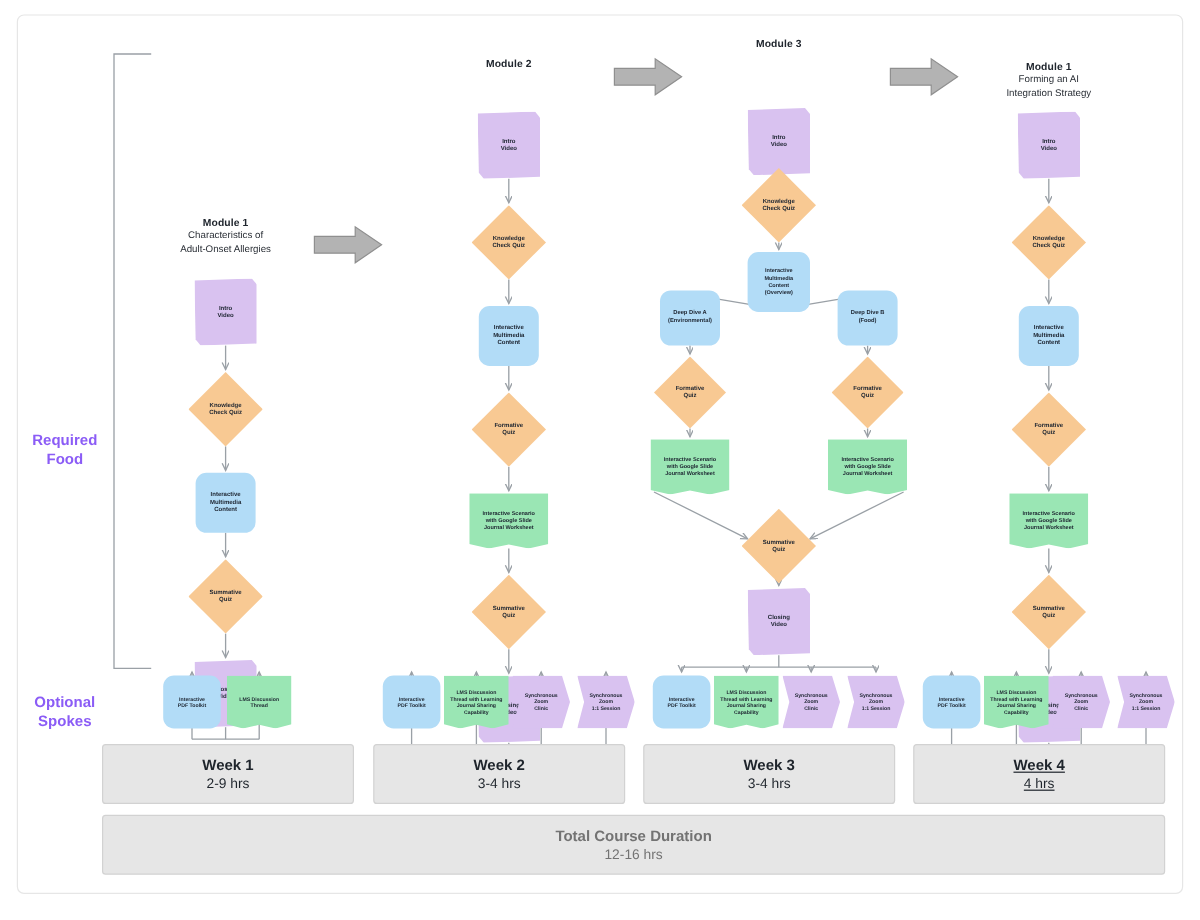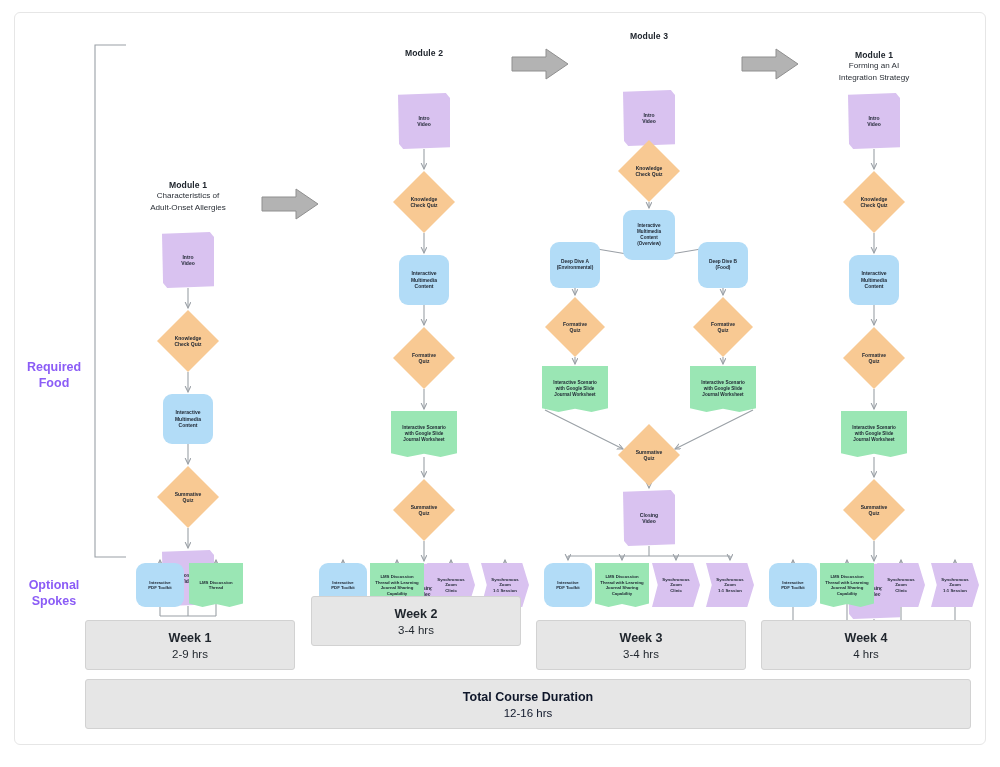--- a/index.html
+++ b/index.html
@@ -22,21 +22,21 @@
   .sh-chev{background:#d9c2f0;}
   .modhead{position:absolute;text-align:center;color:#20262e;}
   .modhead .t{font-weight:700;font-size:8.6px;letter-spacing:.1px;}
   .modhead .s{font-weight:400;font-size:8.1px;line-height:1.45;color:#2a2f36;}
   .sidelab{position:absolute;font-weight:700;font-size:12.5px;color:#8b5cf6;text-align:center;line-height:1.25;}
   .weekbar{position:absolute;background:#e6e6e6;border:1px solid #d2d2d2;border-radius:3px;
     display:flex;flex-direction:column;align-items:center;justify-content:center;color:#1f252c;}
   .weekbar .w1{font-weight:700;font-size:12.5px;}
   .weekbar .w2{font-weight:400;font-size:11.5px;margin-top:3px;}
   .totalbar{position:absolute;background:#e6e6e6;border:1px solid #d2d2d2;border-radius:3px;
-    display:flex;flex-direction:column;align-items:center;justify-content:center;color:#0f172a;}
+    display:flex;flex-direction:column;align-items:center;justify-content:center;color:#737373;}
   .totalbar .t1{font-weight:700;font-size:12.5px;}
   .totalbar .t2{font-weight:400;font-size:11.5px;margin-top:3px;}
   svg.lay{position:absolute;left:0;top:0;width:1000px;height:767px;pointer-events:none;}
 </style>
 </head>
 <body>
 
 <div id="canvas">
   <div id="frame"></div>
 
@@ -266,29 +266,29 @@
         <div>Food</div>
       </div>
       <div class="sidelab" style="left: 18px; top: 578px; width: 72px;">
         <div>Optional</div>
         <div>Spokes</div>
       </div>
       <div class="weekbar" style="left: 85px; top: 620px; width: 208px; height: 48px;">
         <div class="w1">Week 1</div>
         <div class="w2">2-9 hrs</div>
       </div>
-      <div class="weekbar" style="left: 311px; top: 596px; width: 208px; height: 48px;">
+      <div class="weekbar" style="left: 311px; top: 620px; width: 208px; height: 48px;">
         <div class="w1">Week 2</div>
         <div class="w2">3-4 hrs</div>
       </div>
       <div class="weekbar" style="left: 536px; top: 620px; width: 208px; height: 48px;">
         <div class="w1">Week 3</div>
         <div class="w2">3-4 hrs</div>
       </div>
-      <div class="weekbar" style="left: 761px; top: 620px; width: 208px; height: 48px;">
+      <div class="weekbar" style="left: 761px; top: 620px; width: 208px; height: 48px; text-decoration: underline;">
         <div class="w1">Week 4</div>
         <div class="w2">4 hrs</div>
       </div>
       <div class="totalbar" style="left: 85px; top: 679px; width: 884px; height: 48px;">
         <div class="t1">Total Course Duration</div>
         <div class="t2">12-16 hrs</div>
       </div>
     </div>
 </div>
 

